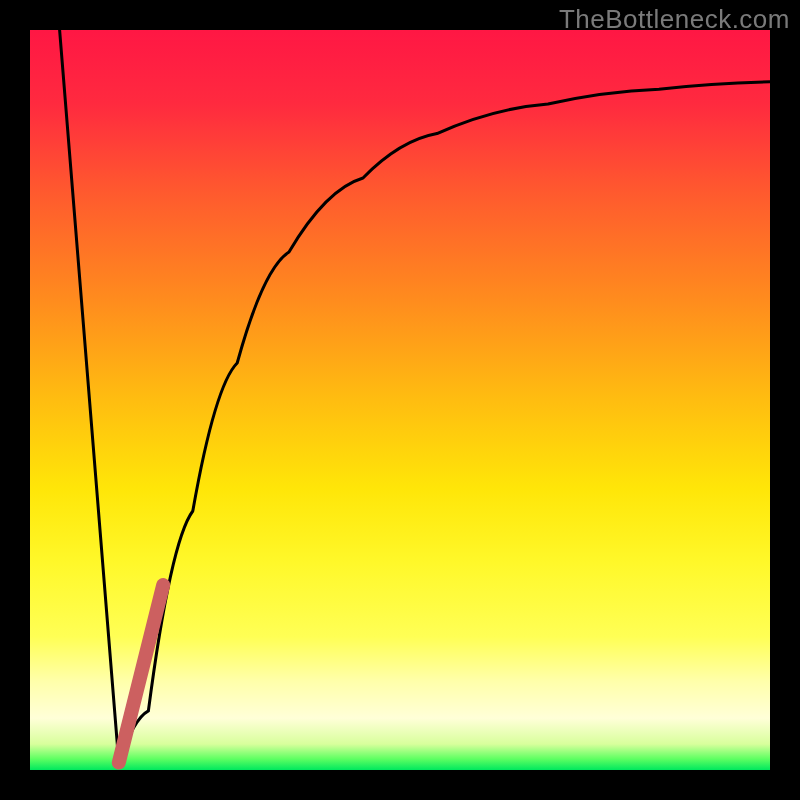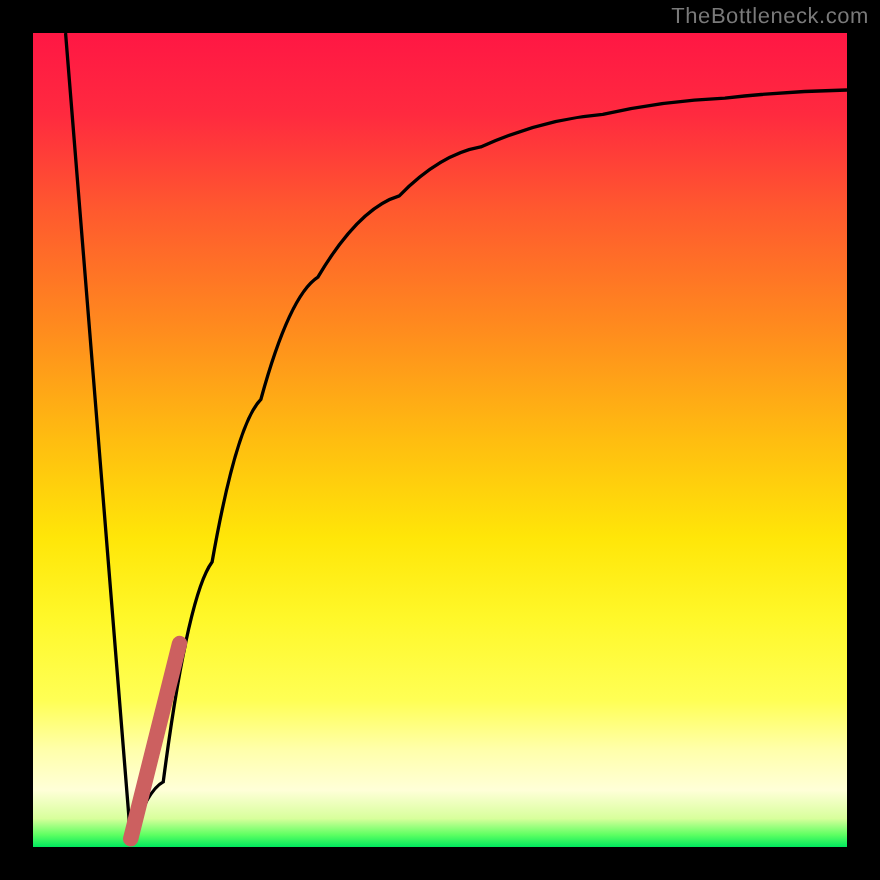--- a/index.html
+++ b/index.html
@@ -21,21 +21,21 @@
   }
   .gradient {
     position: absolute;
     inset: 0;
   }
   .watermark {
     position: absolute;
     top: 4px;
     right: 10px;
     color: #7a7a7a;
-    font-size: 20px;
+    font-size: 26px;
     font-weight: 500;
     letter-spacing: 0.5px;
   }
   svg.curves {
     position: absolute;
     inset: 0;
   }
 </style>
 </head>
 <body>

